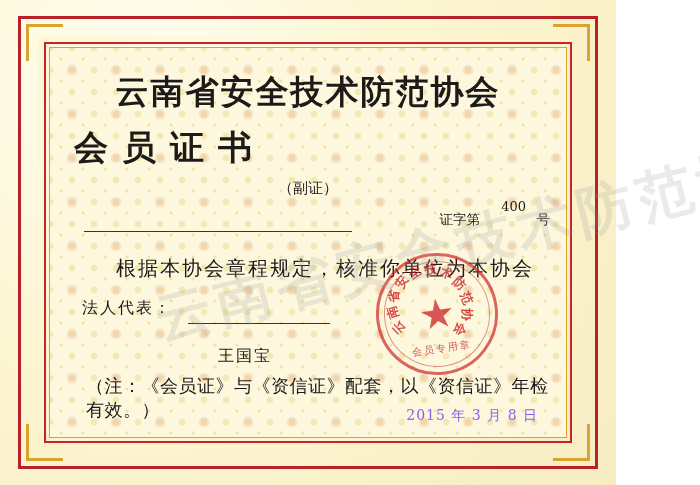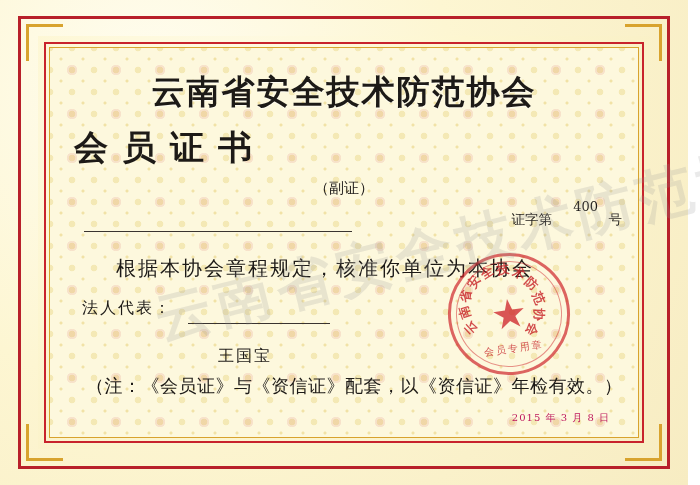--- a/index.html
+++ b/index.html
@@ -10,21 +10,21 @@
   body {
     width: 700px;
     height: 485px;
     overflow: hidden;
     font-family: "DejaVu Sans", "Liberation Sans", sans-serif;
   }
 
   
   #certificate {
     position: relative;
-    width: 688px;
+    width: 616px;
     height: 485px;
     background: #fdf7d8;
     box-sizing: border-box;
   }
 
   
   .paper {
     position: absolute;
     left: 0; top: 0; right: 0; bottom: 0;
     background:
@@ -231,23 +231,23 @@
     font-family: "DejaVu Serif", "Liberation Serif", serif;
     font-size: 18px;
     letter-spacing: 0.5px;
     color: #1d1a17;
   }
 
   .date-row {
     position: absolute;
     right: 18px; bottom: 4px;
     font-family: "DejaVu Serif", "Liberation Serif", serif;
-    font-size: 10px;
+    font-size: 14px;
     letter-spacing: 1px;
-    color: #be185d;
+    color: #8b5cf6;
   }
 
   
   .seal {
     position: absolute;
     right: 58px; bottom: 54px;
     width: 122px; height: 122px;
     border-radius: 50%;
     border: 3.5px solid rgba(205, 32, 38, 0.78);
     box-sizing: border-box;

